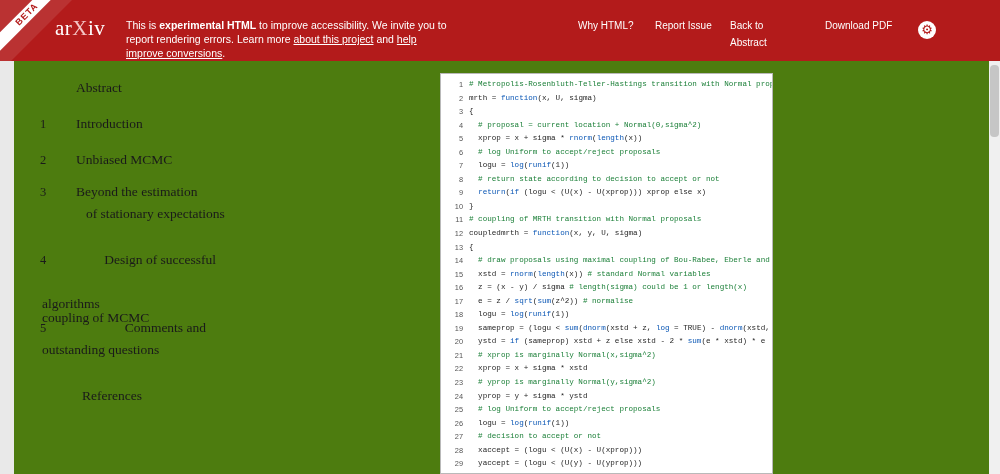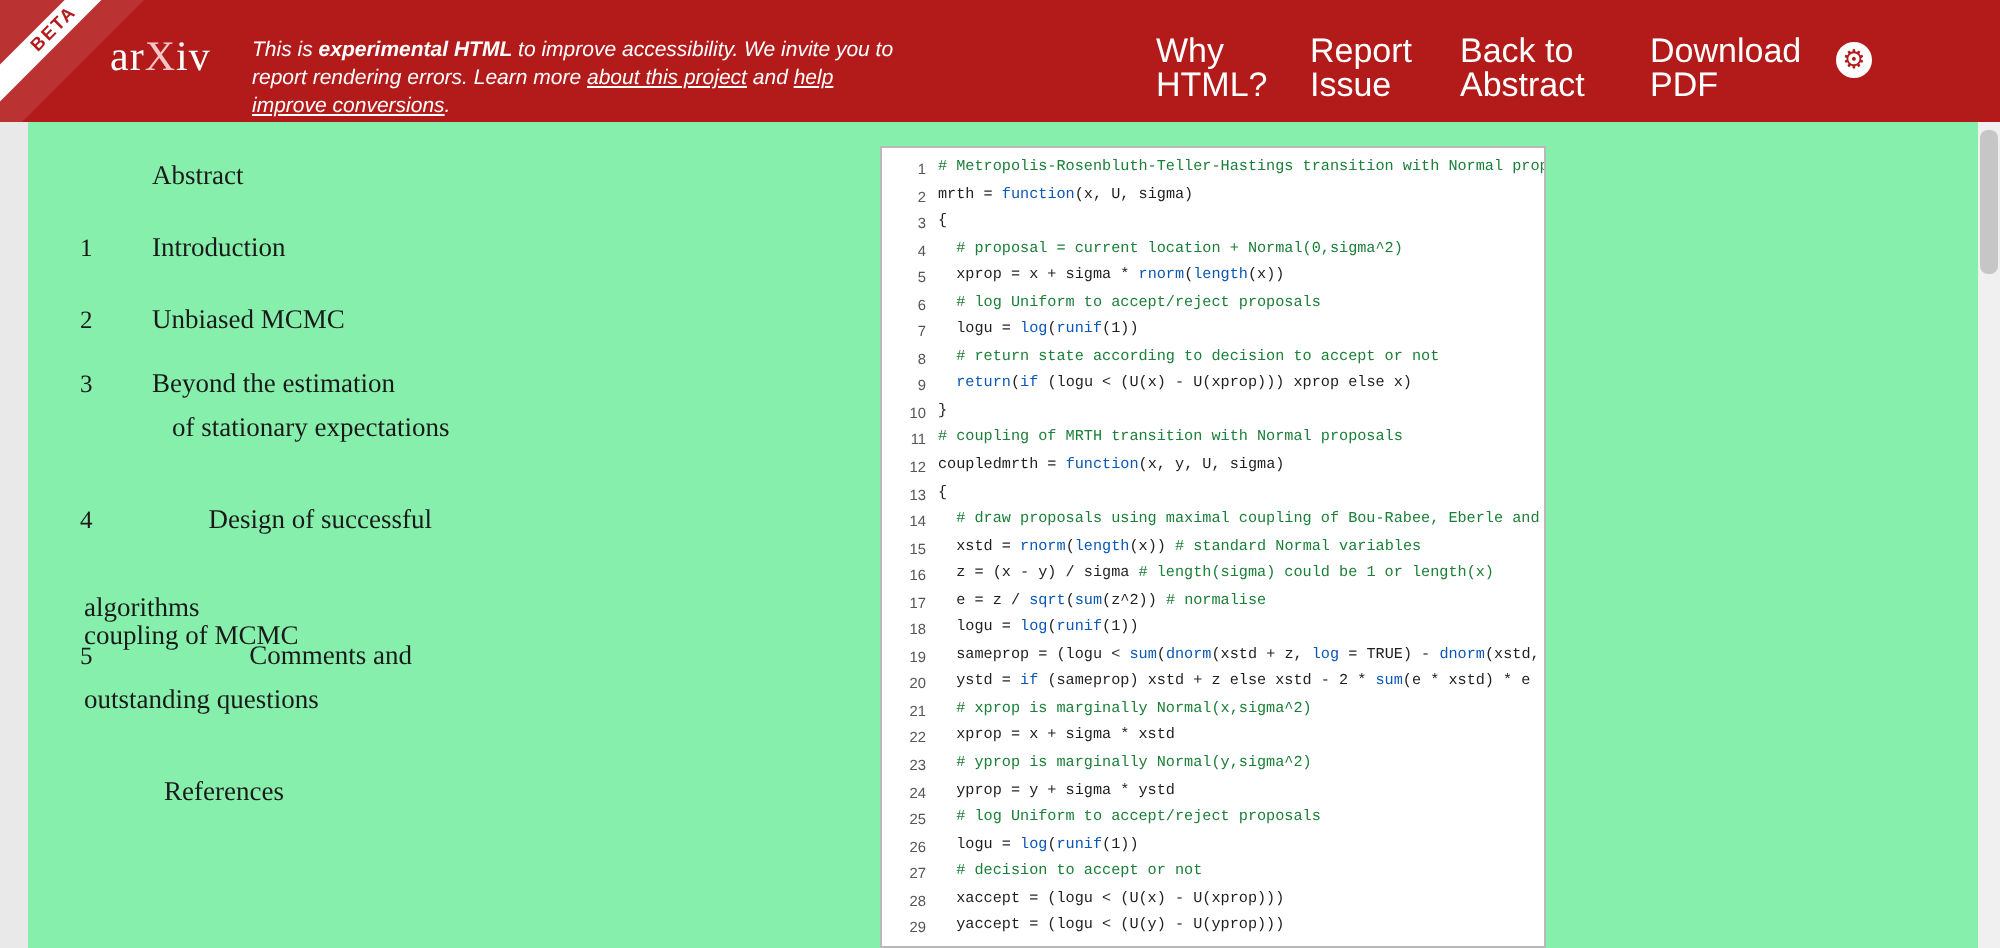--- a/index.html
+++ b/index.html
@@ -60,33 +60,32 @@
   }
   .arxiv-logo .x { color: #f5c6c6; }
 
   .beta-note {
     position: absolute;
     left: 126px; top: 18px;
     width: 330px;
     font-size: 10.5px;
     line-height: 14px;
     color: #ffffff;
-    font-style: italic;
   }
   .beta-note a { color: #ffffff; text-decoration: underline; }
   .beta-note b { font-weight: bold; }
 
   .nav {
     position: absolute;
     left: 560px; top: 8px;
     width: 380px; height: 46px;
   }
   .nav-item {
     position: absolute;
-    font-size: 17px;
+    font-size: 10px;
     line-height: 17px;
     color: #ffffff;
     cursor: pointer;
   }
   .nav-why   { left: 18px;  top: 9px;  width: 56px; }
   .nav-report{ left: 95px;  top: 9px;  width: 60px; }
   .nav-back  { left: 170px; top: 9px;  width: 62px; }
   .nav-dl    { left: 265px; top: 9px;  width: 74px; }
 
   .gear {
@@ -100,21 +99,21 @@
     line-height: 18px;
     text-align: center;
     cursor: pointer;
   }
 
   
   .page {
     position: absolute;
     top: 61px; left: 0;
     width: 1000px; height: 413px;
-    background: #86efac;
+    background: #4d7c0f;
   }
 
   
   .gutter {
     position: absolute;
     top: 0; left: 0;
     width: 14px; height: 413px;
     background: #e9e9e9;
   }
 

